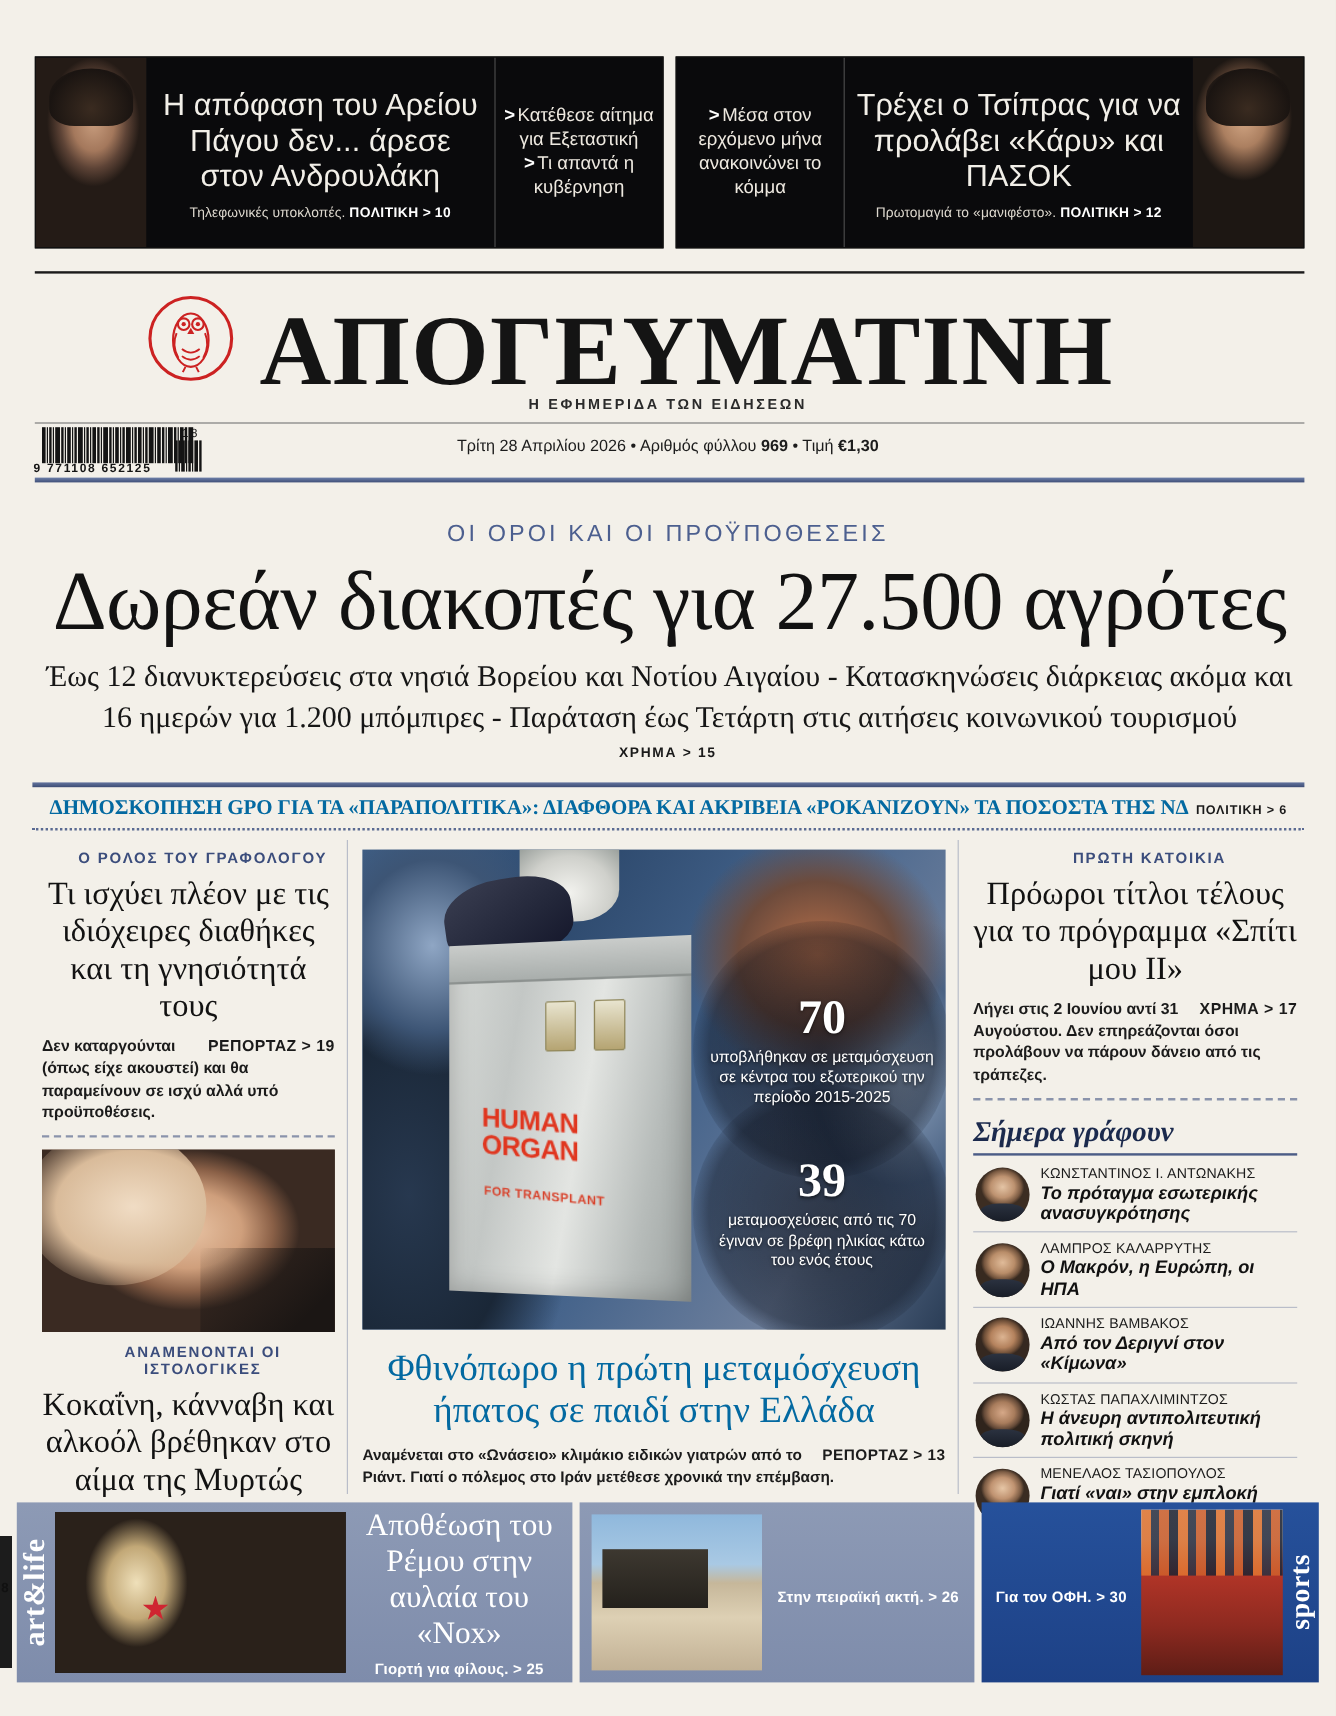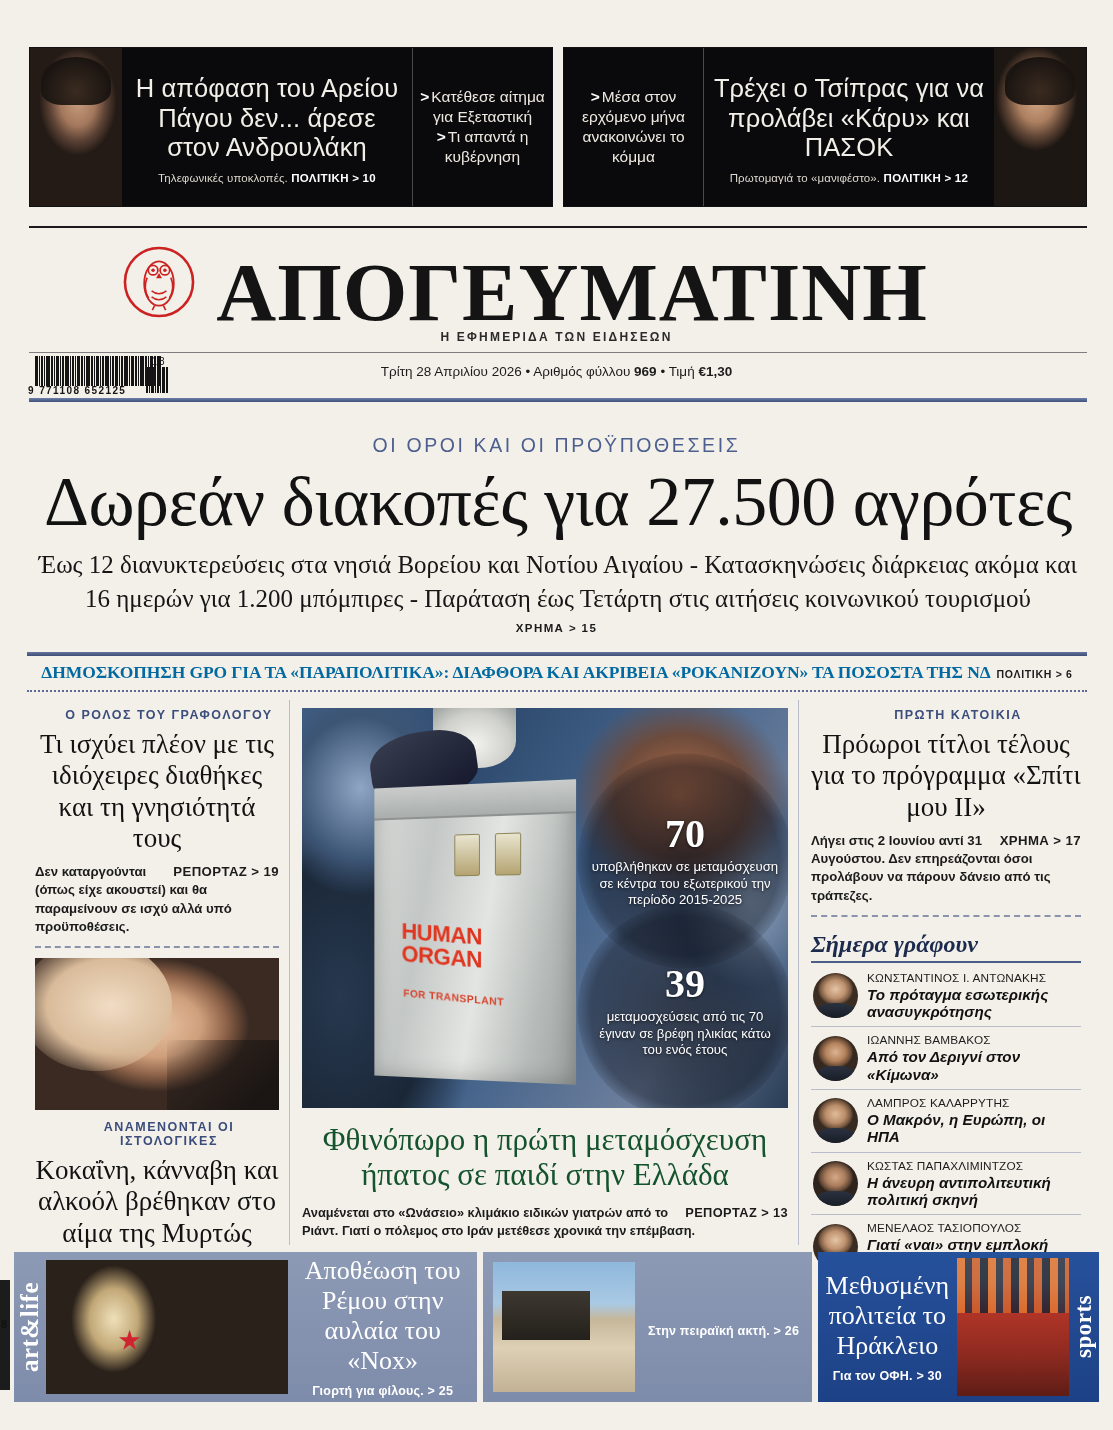--- a/index.html
+++ b/index.html
@@ -290,27 +290,27 @@
     background: radial-gradient(circle, rgba(10,14,24,.62) 0%, rgba(10,14,24,.42) 62%, rgba(10,14,24,0) 74%);
     z-index: 0;
   }
   .stat .inner { position: relative; z-index: 1; }
   .stat .num {
     font-family: "Liberation Serif", serif;
     font-weight: 700; font-size: 40px; line-height: 1; margin-bottom: 5px;
     text-shadow: 0 1px 3px rgba(0,0,0,.6);
   }
   .stat .txt { font-size: 13.2px; line-height: 1.26; text-shadow: 0 1px 3px rgba(0,0,0,.7); }
-  .stat1 { top: 106px; }
+  .stat1 { top: 120px; }
   .stat2 { top: 256px; }
 
   .mid-head {
     margin-top: 14px; text-align: center;
     font-family: "Liberation Serif", serif;
-    font-weight: 400; font-size: 31px; line-height: 1.13; color: #14532d;
+    font-weight: 400; font-size: 31px; line-height: 1.13; color: #0369a1;
   }
   .mid-body {
     margin-top: 12px; font-size: 12.8px; line-height: 1.42; color: #1b1b1b;
     font-weight: 600; text-align: left;
   }
   .mid-body .ref { font-weight: 700; letter-spacing: .4px; float: right; }
 
   
   .today-head {
     margin-top: 14px;
@@ -648,31 +648,31 @@
       <div class="today-rule"></div>
 
       <div class="author">
         <div class="avatar a1"></div>
         <div class="auth-text">
           <div class="auth-name">ΚΩΝΣΤΑΝΤΙΝΟΣ Ι. ΑΝΤΩΝΑΚΗΣ</div>
           <div class="auth-title">Το πρόταγμα εσωτερικής ανασυγκρότησης</div>
         </div>
       </div>
       <div class="author">
+        <div class="avatar a3"></div>
+        <div class="auth-text">
+          <div class="auth-name">ΛΑΜΠΡΟΣ ΚΑΛΑΡΡΥΤΗΣ</div>
+          <div class="auth-title">Ο Μακρόν, η Ευρώπη, οι ΗΠΑ</div>
+        </div>
+      </div>
+      <div class="author">
         <div class="avatar a2"></div>
         <div class="auth-text">
           <div class="auth-name">ΙΩΑΝΝΗΣ ΒΑΜΒΑΚΟΣ</div>
           <div class="auth-title">Από τον Δεριγνί στον «Κίμωνα»</div>
-        </div>
-      </div>
-      <div class="author">
-        <div class="avatar a3"></div>
-        <div class="auth-text">
-          <div class="auth-name">ΛΑΜΠΡΟΣ ΚΑΛΑΡΡΥΤΗΣ</div>
-          <div class="auth-title">Ο Μακρόν, η Ευρώπη, οι ΗΠΑ</div>
         </div>
       </div>
       <div class="author">
         <div class="avatar a4"></div>
         <div class="auth-text">
           <div class="auth-name">ΚΩΣΤΑΣ ΠΑΠΑΧΛΙΜΙΝΤΖΟΣ</div>
           <div class="auth-title">Η άνευρη αντιπολιτευτική πολιτική σκηνή</div>
         </div>
       </div>
       <div class="author">
@@ -709,21 +709,20 @@
         <div class="bs-sub">
           <span>Στην πειραϊκή ακτή.</span>
           <span class="gt">&gt;</span>
           <span>26</span>
         </div>
       </div>
     </div>
 
     <div class="bs sports">
       <div class="bs-text">
-        <h3>Μεθυσμένη πολιτεία το Ηράκλειο</h3>
         <div class="bs-sub">
           <span>Για τον ΟΦΗ.</span>
           <span class="gt">&gt;</span>
           <span>30</span>
         </div>
       </div>
       <div class="bsphoto fans"></div>
       <div class="vlabel sports-label">sports</div>
     </div>
 

